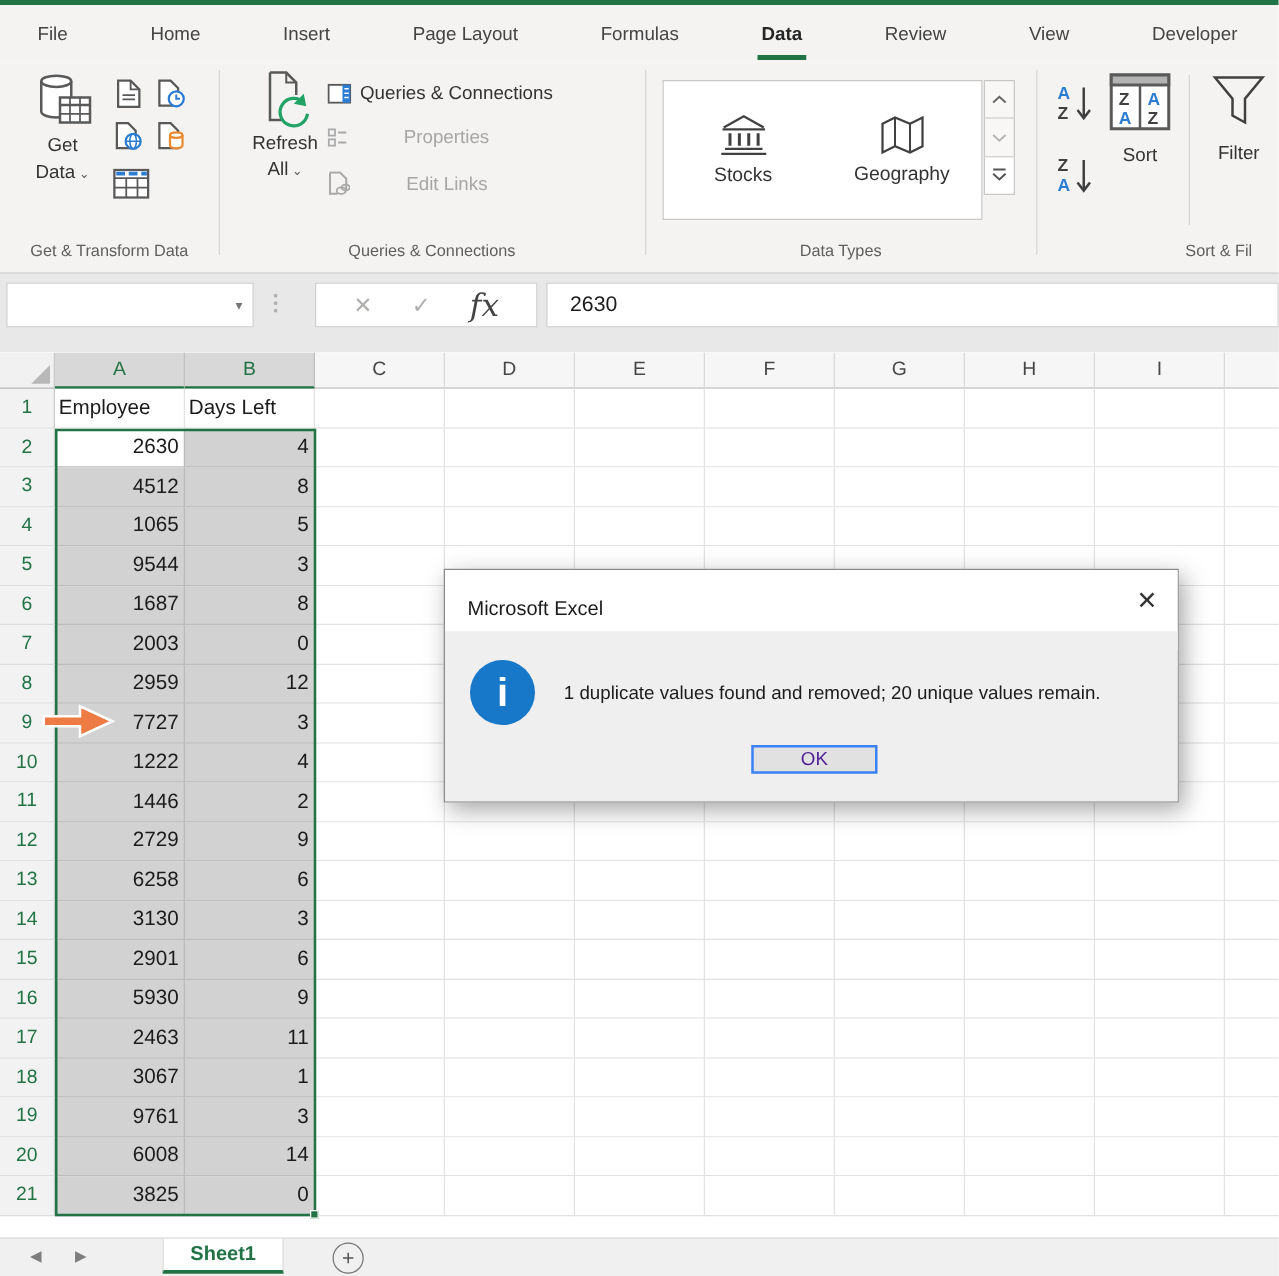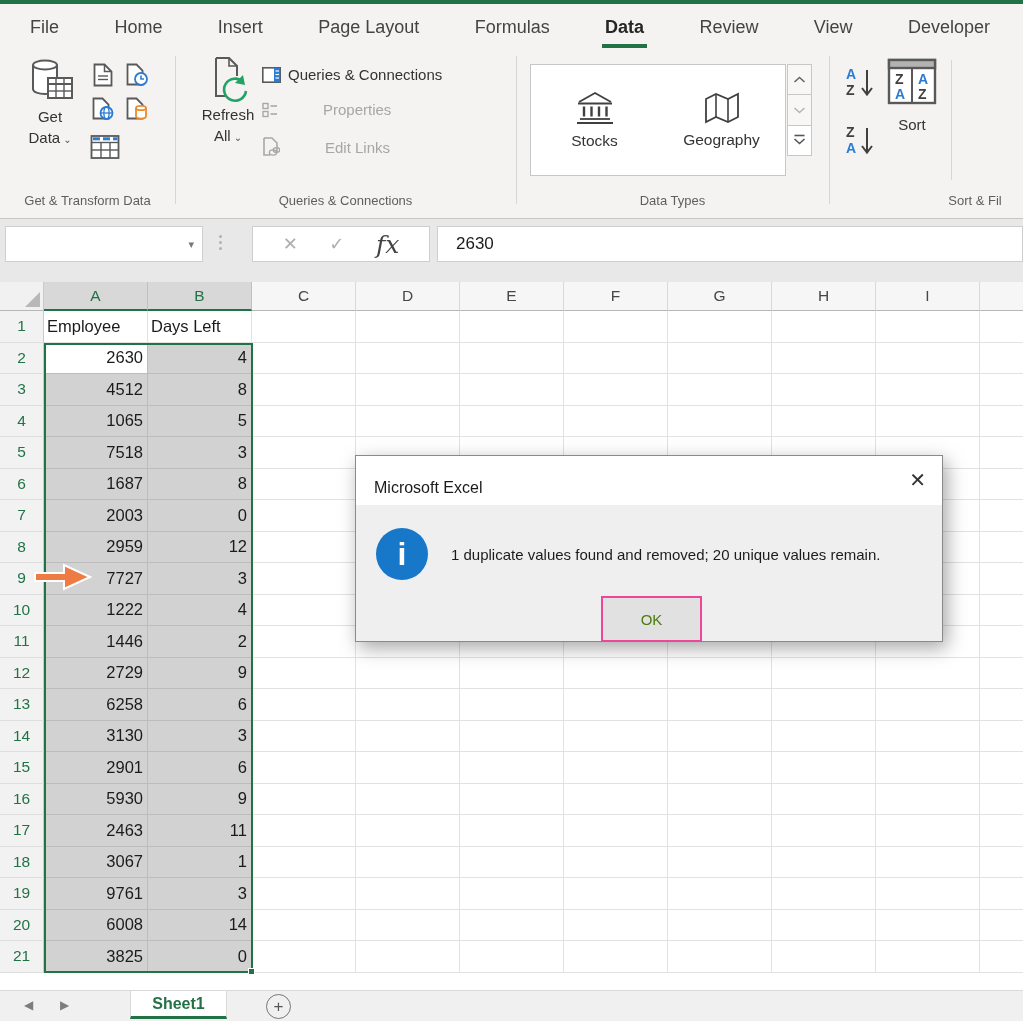--- a/index.html
+++ b/index.html
@@ -6,21 +6,21 @@
   html,body { width:1023px; height:1021px; }
   body { font-family:"Liberation Sans", sans-serif; background:#fff; overflow:hidden; }
   .app { position:relative; width:1023px; height:1021px; overflow:hidden; background:#fff; }
 
   
   .topline { position:absolute; left:0; top:0; width:100%; height:4px; background:#217346; }
 
   
   .tabrow { position:absolute; left:0; top:4px; width:100%; height:46px; background:#f4f3f2;
             display:flex; justify-content:space-between; align-items:stretch; padding:0 33px 0 30px; }
-  .rtab { position:relative; display:flex; align-items:center; font-size:18px; color:#444; cursor:default; }
+  .rtab { position:relative; display:flex; align-items:center; font-size:15px; color:#444; cursor:default; }
   .rtab-active { color:#262626; font-weight:700; }
   .rtab-active::after { content:""; position:absolute; left:-3px; right:-3px; bottom:2px; height:4px; background:#217346; }
 
   
   .ribbon { position:absolute; left:0; top:50px; width:100%; height:169px; background:#f4f3f2; border-bottom:1px solid #c8c6c4; }
   .gsep { position:absolute; top:6px; height:148px; width:1px; background:#d8d6d4; }
   .group-label { position:absolute; bottom:10px; font-size:13px; color:#605e5c; text-align:center; white-space:nowrap; }
   .bigbtn { position:absolute; display:flex; flex-direction:column; align-items:center; font-size:15px; color:#333; }
   .bigbtn .lbl { line-height:21px; white-space:nowrap; }
   .chev { font-size:10px; color:#555; margin-left:3px; }
@@ -73,22 +73,22 @@
   
   .dialog { position:absolute; left:355px; top:455px; width:588px; height:187px; background:#fff; border:1px solid #8a8a8a;
             box-shadow:4px 6px 18px rgba(0,0,0,.35); z-index:20; }
   .dlg-title { position:relative; height:64px; background:#fff; display:flex; align-items:center; padding-left:18px;
                font-size:16px; color:#1a1a1a; }
   .dlg-close { position:absolute; right:16px; top:12px; font-size:20px; font-weight:400; color:#333; cursor:default; }
   .dlg-body { position:absolute; left:0; top:49px; right:0; bottom:0; background:#efefef; }
   .info-icon { position:absolute; left:20px; top:23px; width:52px; height:52px; border-radius:50%; background:#1777c8;
                color:#fff; font-weight:700; font-size:32px; display:flex; align-items:center; justify-content:center; }
   .dlg-msg { position:absolute; left:95px; top:41px; font-size:15px; color:#1c1c1c; white-space:nowrap;text-align:right; }
-  .ok-btn { position:absolute; left:245px; top:91px; width:101px; height:46px; background:#e1e1e1; border:2px solid #ec4899;
-            font-size:15px; color:#4d7c0f; display:flex; align-items:center; justify-content:center; font-family:"Liberation Sans",sans-serif; }
+  .ok-btn { position:absolute; left:245px; top:91px; width:101px; height:23px; background:#e1e1e1; border:2px solid #3b82f6;
+            font-size:15px; color:#4c1d95; display:flex; align-items:center; justify-content:center; font-family:"Liberation Sans",sans-serif; }
 
   
   .sheetbar { position:absolute; left:0; bottom:0; width:100%; height:31px; background:#f0f0f0; border-top:1px solid #d9d9d9; z-index:8; }
   .navarr { position:absolute; top:0; height:28px; display:flex; align-items:center; font-size:12px; color:#7d7d7d; }
   .sheettab { position:absolute; left:130px; top:0; width:97px; height:28px; background:#fff; border-left:1px solid #d9d9d9;
               border-right:1px solid #d9d9d9; border-bottom:3px solid #217346; display:flex; align-items:center; justify-content:center;
               font-size:16px; font-weight:700; color:#217346; }
   .plusbtn { position:absolute; left:266px; top:3px; width:25px; height:25px; border-radius:50%; border:1px solid #767676;
              color:#555; font-size:17px; display:flex; align-items:center; justify-content:center; }
   svg { display:block; }
@@ -309,20 +309,28 @@
           <rect x="2" y="2" width="46" height="8" fill="#b3b3b3" stroke="#595959" stroke-width="2.4"></rect>
           <line x1="25" y1="10" x2="25" y2="45" stroke="#595959" stroke-width="2"></line>
           <text x="8" y="26" font-family="Liberation Sans,sans-serif" font-size="14" font-weight="700" fill="#404040">Z</text>
           <text x="31" y="26" font-family="Liberation Sans,sans-serif" font-size="14" font-weight="700" fill="#2b7cd3">A</text>
           <text x="8" y="41" font-family="Liberation Sans,sans-serif" font-size="14" font-weight="700" fill="#2b7cd3">A</text>
           <text x="31" y="41" font-family="Liberation Sans,sans-serif" font-size="14" font-weight="700" fill="#404040">Z</text>
         </svg>
       </span>
       <span class="lbl" style="margin-top:8px">Sort</span>
     </div>
+    <div class="bigbtn" style="left:962px; top:8px; width:58px;">
+      <span>
+        <svg width="46" height="46" viewBox="0 0 46 46">
+          <path d="M4 4 H42 L28 21 V40 L18 34.5 V21 Z" fill="none" stroke="#404040" stroke-width="2"></path>
+        </svg>
+      </span>
+      <span class="lbl" style="margin-top:8px">Filter</span>
+    </div>
     <div class="group-label" style="left:900px; width:150px;">Sort &amp; Fil</div>
   </div>
 
   <div class="fbar">
     <div class="namebox">
       <span></span>
       <span class="dd">▾</span>
     </div>
     <div class="fdots">
         <i></i>
@@ -403,21 +411,21 @@
           <div class="cell"></div>
           <div class="cell"></div>
           <div class="cell"></div>
           <div class="cell"></div>
           <div class="cell"></div>
           <div class="cell"></div>
           <div class="cell"></div>
         </div>
         <div class="grow">
           <div class="rowh">5</div>
-          <div class="cell num sel">7518</div>
+          <div class="cell num sel">9544</div>
           <div class="cell num sel">3</div>
           <div class="cell"></div>
           <div class="cell"></div>
           <div class="cell"></div>
           <div class="cell"></div>
           <div class="cell"></div>
           <div class="cell"></div>
           <div class="cell"></div>
           <div class="cell"></div>
         </div>

